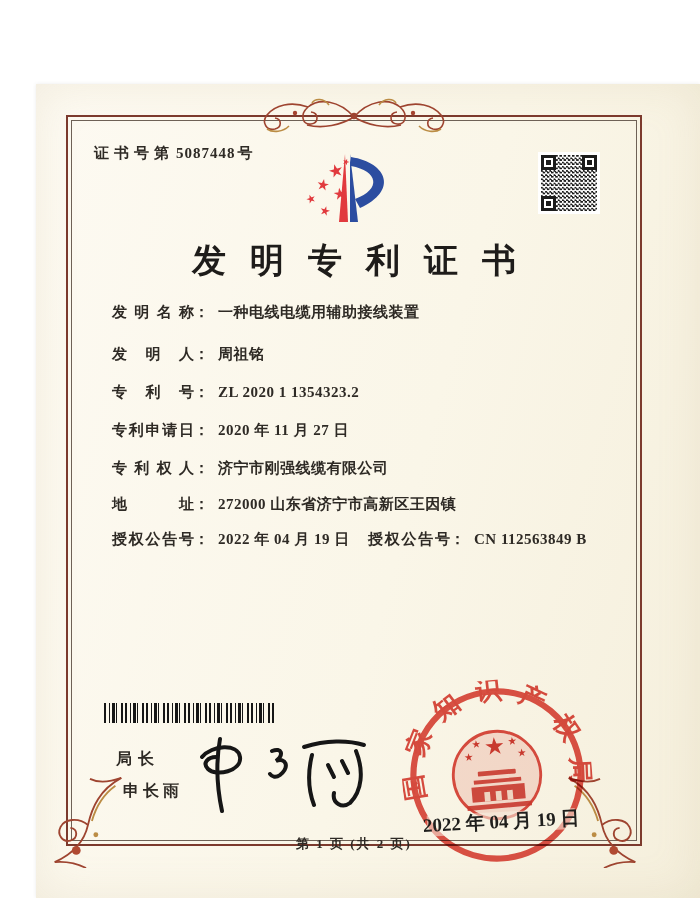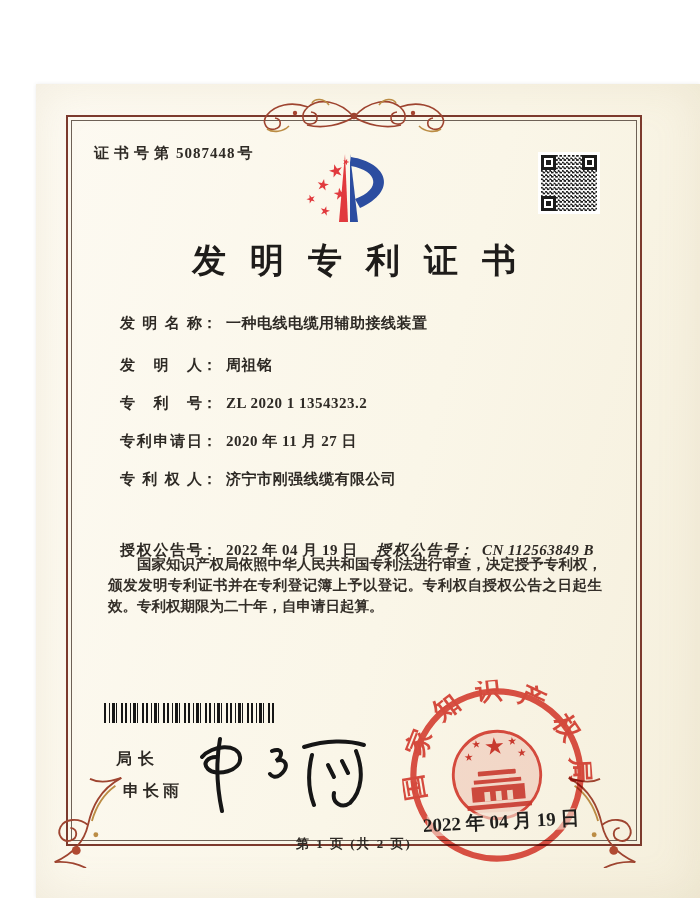--- a/index.html
+++ b/index.html
@@ -32,27 +32,27 @@
     background-size:4.2px 4.2px; }
   .finder { position:absolute; width:15px; height:15px; border:3px solid #1b1b1b; background:#fff; }
   .finder::after { content:""; position:absolute; inset:2px; background:#1b1b1b; }
   .finder.tl { left:3px; top:3px; } .finder.tr { right:3px; top:3px; } .finder.bl { left:3px; bottom:3px; }
 
   .title {
     position:absolute; left:30px; width:576px; top:146px; text-align:center;
     font-size:34px; font-weight:bold; letter-spacing:24px; text-indent:24px; color:#1e1c1a;margin-top:8px;
   }
 
-  .row { position:absolute; left:84px; width:520px; font-size:15px; font-weight:bold; white-space:nowrap;margin-top:11px; }
+  .row { position:absolute; left:76px; width:520px; font-size:15px; font-weight:bold; white-space:nowrap; }
   .flabel {
     display:inline-block; width:82px; text-align:justify; text-align-last:justify;
     text-justify:inter-character; vertical-align:bottom;
   }
   .fval { margin-left:9px; letter-spacing:0.5px; }
-  .grant-right { position:absolute; left:256px; top:0;font-style:italic; }
+  .grant-right { position:absolute; left:256px; top:0; }
 
   .paras {
     position:absolute; left:72px; top:470px; width:494px;
     font-size:14.5px; line-height:21px; font-weight:bold; text-align:justify; color:#332e28;
   }
   .paras p { text-indent:2em; }
 
   .barcode {
     position:absolute; left:68px; top:619px; width:173px; height:20px;
     background-image:repeating-linear-gradient(90deg,
@@ -162,29 +162,31 @@
   </div>
   <div class="row" style="top:299px">
     <span class="flabel">专利号</span><span>：</span><span class="fval">ZL 2020 1 1354323.2</span>
   </div>
   <div class="row" style="top:337px">
     <span class="flabel">专利申请日</span><span>：</span><span class="fval">2020 年 11 月 27 日</span>
   </div>
   <div class="row" style="top:375px">
     <span class="flabel">专利权人</span><span>：</span><span class="fval">济宁市刚强线缆有限公司</span>
   </div>
+  <div class="row" style="top:411px">
+    <span class="flabel">地址</span><span>：</span><span class="fval">272000 山东省济宁市高新区王因镇</span>
+  </div>
   <div class="row" style="top:446px">
     <span class="flabel">授权公告号</span><span>：</span><span class="fval">2022 年 04 月 19 日</span>
     <span class="grant-right">
       <span class="flabel">授权公告号</span><span>：</span><span class="fval">CN 112563849 B</span>
     </span>
   </div>
 
   <div class="paras">
-    <p>国家知识产权局依照中华人民共和国专利法进行审查，决定授予专利权，颁发发明专利证书并在专利登记簿上予以登记。专利权自授权公告之日起生效。专利权期限为二十年，自申请日起算。</p>
   </div>
 
   <div class="barcode"></div>
 
   <div class="signer-title">局长</div>
   <div class="signer-name">申长雨</div>
 
   <svg class="signature" viewBox="0 0 195 92">
     <g fill="none" stroke="#161616" stroke-width="4" stroke-linecap="round">
       <path d="M34 12 C30 34 30 56 36 84"></path>

